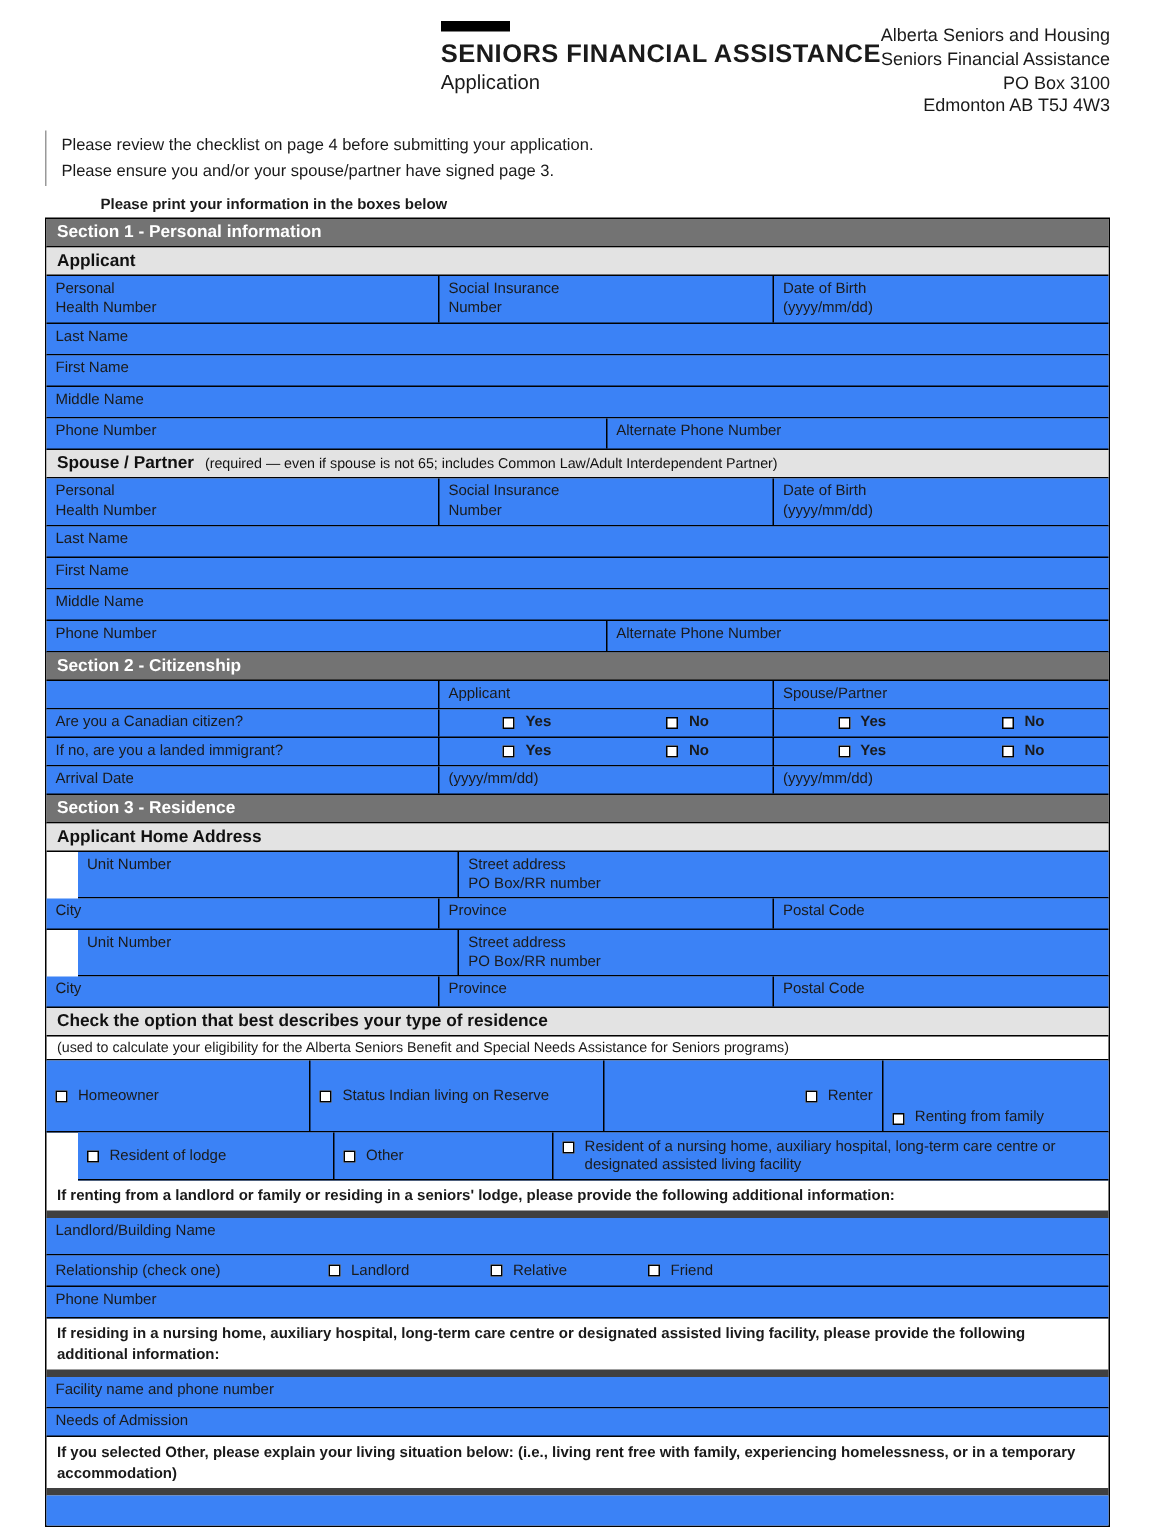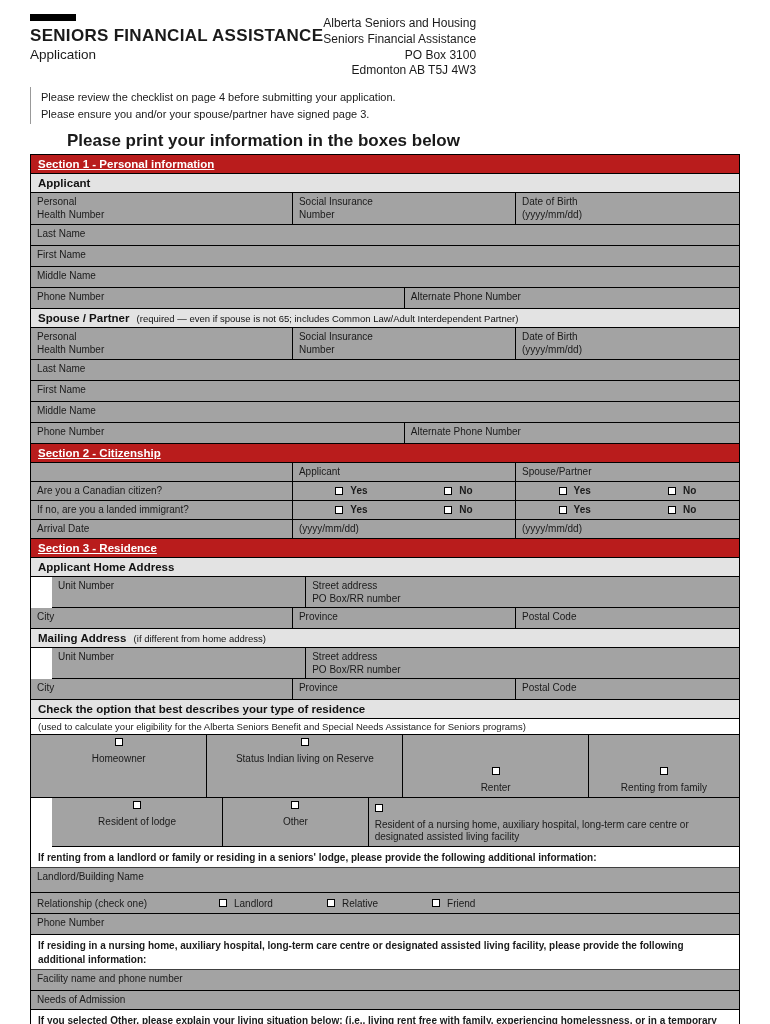--- a/index.html
+++ b/index.html
@@ -5,39 +5,39 @@
   * { margin:0; padding:0; box-sizing:border-box; }
   html,body { background:#fff; }
   body {
     width:770px; height:1024px; overflow:hidden;
     font-family:"Liberation Sans", sans-serif;
     color:#1a1a1a;
   }
   .page { padding:14px 30px 0 30px; }
 
   
-  .header { display:flex; justify-content:flex-start; align-items:flex-start; }
+  .header { display:flex; justify-content:flex-end; align-items:flex-start; }
   .black-rule { width:46px; height:7px; background:#000; margin-bottom:5px; }
   .title { font-size:17px; font-weight:700; letter-spacing:.3px; }
   .subtitle { font-size:13.5px; margin-top:1px; }
   .agency { text-align:right; font-size:12px; line-height:1.32; padding-top:2px; }
 
   .notice { margin-top:8px; padding:2px 0 2px 10px; border-left:1px solid #999;
             font-size:11px; line-height:1.5; }
 
-  .instruction { font-weight:700; font-size:17px; margin:7px 0 3px 1px;padding-left:36px; }
+  .instruction { font-weight:700; font-size:10px; margin:7px 0 3px 1px;padding-left:36px; }
 
   
   .form { border:1px solid #000; }
   .bar { padding:3px 7px; font-size:11.5px; font-weight:700; border-bottom:1px solid #000; }
-  .bar.dark { background:#b91c1c; color:#fff; border-bottom:1px solid #000;text-decoration:underline; }
+  .bar.dark { background:#737373; color:#fff; border-bottom:1px solid #000; }
   .bar.light { background:#e3e3e3; color:#111; }
   .bar .bar-note { font-weight:400; font-size:9.5px; margin-left:4px; }
 
-  .row { display:flex; border-bottom:1px solid #000; background:#a3a3a3; }
+  .row { display:flex; border-bottom:1px solid #000; background:#3b82f6; }
   .row:last-child { border-bottom:none; }
   .cell { border-right:1px solid #000; padding:3px 6px 2px 6px; font-size:10px; line-height:1.25; }
   .cell:last-child { border-right:none; }
   .lbl { display:block; }
 
   .w37  { width:37%;   flex:none; }
   .w315 { width:31.5%; flex:none; }
   .w63  { width:63%;   flex:none; }
   .w528 { width:52.8%; flex:none; }
   .w472 { width:47.2%; flex:none; }
@@ -50,26 +50,26 @@
   .r25 { min-height:25px; } .r21 { min-height:21px; }
   .r19 { min-height:19px; } .r20 { min-height:20px; }
   .blank { height:20px; }
 
   .vc .cell { display:flex; align-items:center; padding-top:2px; padding-bottom:2px; }
 
   .cb { display:inline-block; width:8px; height:8px; border:1px solid #000; background:#fff; flex:none; }
   .yn { display:flex; align-items:center; justify-content:space-around; padding:2px 4px;font-weight:bold; }
   .yn-group { display:inline-flex; align-items:center; gap:7px; font-size:10px; }
 
-  .opt { display:flex; align-items:center; gap:7px;flex-direction:column; }
+  .opt { display:flex; align-items:center; gap:7px; }
   .opt.top { align-items:flex-start; padding-top:4px; }
   .opt.top .cb { margin-top:2px; }
 
   .noterow { padding:4px 7px 3px 7px; font-weight:700; font-size:10px; line-height:1.35;
-             border-bottom:1px solid #404040; }
+             border-bottom:5px solid #404040; }
   .smallnote { padding:2px 7px; font-size:9.5px; border-bottom:1px solid #000; }
 
   .relrow { align-items:center; padding:3px 6px; font-size:10px; }
   .rel-label { width:182px; flex:none; }
   .relrow .yn-group { margin-right:54px; }
 
   
   .footer { display:flex; align-items:center; margin-top:5px; position:relative; height:32px; }
   .footer-left { font-size:9.5px; font-weight:700; }
   .footer-left .sep { margin:0 6px; font-weight:400; }
@@ -271,24 +271,20 @@
         <span class="lbl">City</span>
       </div>
       <div class="cell w315">
         <span class="lbl">Province</span>
       </div>
       <div class="cell w315">
         <span class="lbl">Postal Code</span>
       </div>
     </div>
 
-    <div class="bar light">
-      <span class="bar-title">Mailing Address</span>
-      <span class="bar-note">(if different from home address)</span>
-    </div>
 
     <div class="row r30">
       <div class="cell w37">
         <span class="lbl">Unit Number</span>
       </div>
       <div class="cell w63">
         <span class="lbl">Street address</span>
         <span class="lbl">PO Box/RR number</span>
       </div>
     </div>

